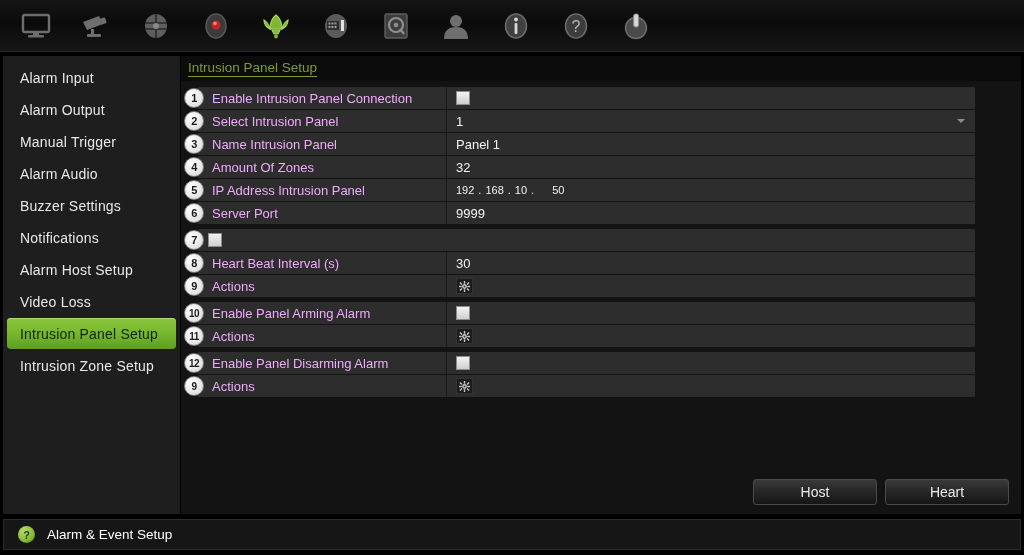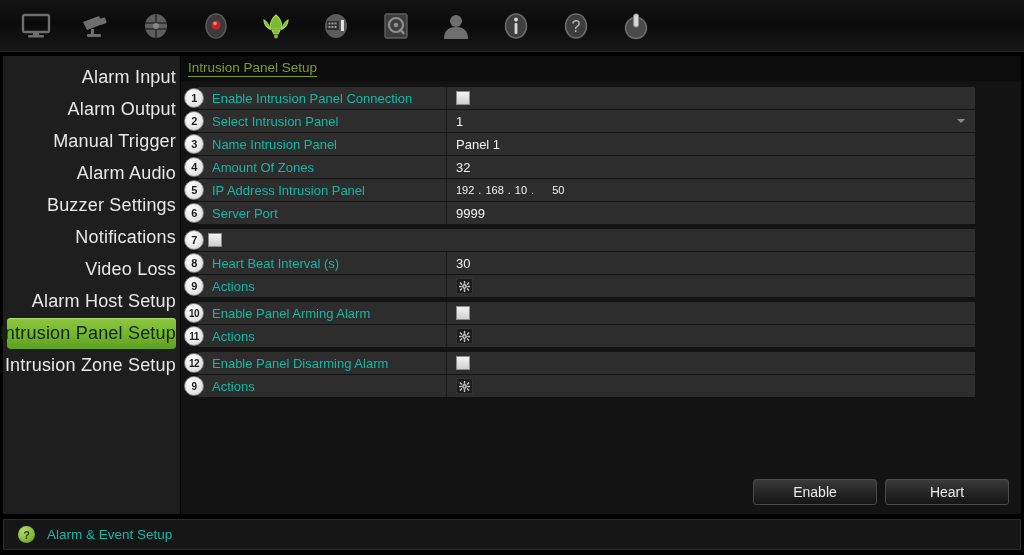--- a/index.html
+++ b/index.html
@@ -27,24 +27,23 @@
   
   .sidebar {
     position: absolute; left: 3px; top: 56px; width: 178px; height: 458px;
     background: #1e1e1e;
     border-right: 1px solid #000;
     padding-top: 6px;
   }
   .side-item {
     height: 31px; margin: 0 4px 1px 4px;
     display: flex; align-items: center; padding-left: 13px;
-    color: #e8e8e8; font-size: 18px;
+    color: #e8e8e8; font-size: 14px;
     letter-spacing: .2px;
     white-space: nowrap;
-    justify-content: flex-end;
   }
   .side-item.active {
     background: linear-gradient(180deg,#8dc63f 0%,#77b82e 48%,#5e9e22 100%);
     color: #10240a; border-radius: 4px;
     box-shadow: inset 0 1px 0 #aada6c;
     font-weight: normal;
   }
 
   
   .content {
@@ -65,21 +64,21 @@
   .group { margin-bottom: 5px; }
   .row {
     position: relative;
     height: 22px; margin: 0 46px 1px 17px;
     background: #2d2d2d;
     display: flex; align-items: center;
     border-radius: 1px;
   }
   .row .label {
     width: 248px; padding-left: 14px;
-    color: #14b8a6; font-size: 13px; white-space: nowrap;
+    color: #f0abfc; font-size: 13px; white-space: nowrap;
     overflow: hidden;
   }
   .row .value {
     flex: 1; height: 100%;
     border-left: 1px solid #1b1b1b;
     display: flex; align-items: center;
     padding-left: 9px;
     color: #f2f2f2; font-size: 13px;
     position: relative;
   }
@@ -138,21 +137,21 @@
     background: #161616; border: 1px solid #2b2b2b;
     display: flex; align-items: center; padding-left: 14px;
   }
   .status-icon {
     width: 17px; height: 17px; border-radius: 50%;
     background: radial-gradient(circle at 35% 30%,#b7da70 0%,#83ba36 60%,#4f7a18 100%);
     color: #2b3d12; font-size: 11px; font-weight: bold;
     display: flex; align-items: center; justify-content: center;
     margin-right: 12px;
   }
-  .status-text { color: #14b8a6; font-size: 13.5px; }
+  .status-text { color: #ffffff; font-size: 13.5px; }
 </style>
 </head>
 <body>
 
 <div id="app">
 
   <div class="toolbar">
     <div class="tb-item">
       <svg width="30" height="26" viewBox="0 0 30 26">
           <rect x="2" y="2" width="26" height="17" rx="1.5" fill="none" stroke="#6e6e6e" stroke-width="2.4"></rect>
@@ -260,24 +259,24 @@
     <div class="side-item">
         <span>Alarm Audio</span>
       </div>
     <div class="side-item">
         <span>Buzzer Settings</span>
       </div>
     <div class="side-item">
         <span>Notifications</span>
       </div>
     <div class="side-item">
+        <span>Alarm Host Setup</span>
+      </div>
+    <div class="side-item">
         <span>Video Loss</span>
-      </div>
-    <div class="side-item">
-        <span>Alarm Host Setup</span>
       </div>
     <div class="side-item active">
         <span>Intrusion Panel Setup</span>
       </div>
     <div class="side-item">
         <span>Intrusion Zone Setup</span>
       </div>
   </div>
 
   <div class="content">
@@ -441,21 +440,21 @@
                 </svg>
             </span>
           </div>
         </div>
       </div>
 
     </div>
   </div>
 
   <div class="btnbar">
-    <div class="btn">Enable</div>
+    <div class="btn">Host</div>
     <div class="btn">Heart</div>
   </div>
 
   <div class="statusbar">
     <span class="status-icon">?</span>
     <span class="status-text">Alarm &amp; Event Setup</span>
   </div>
 
 </div>
 

